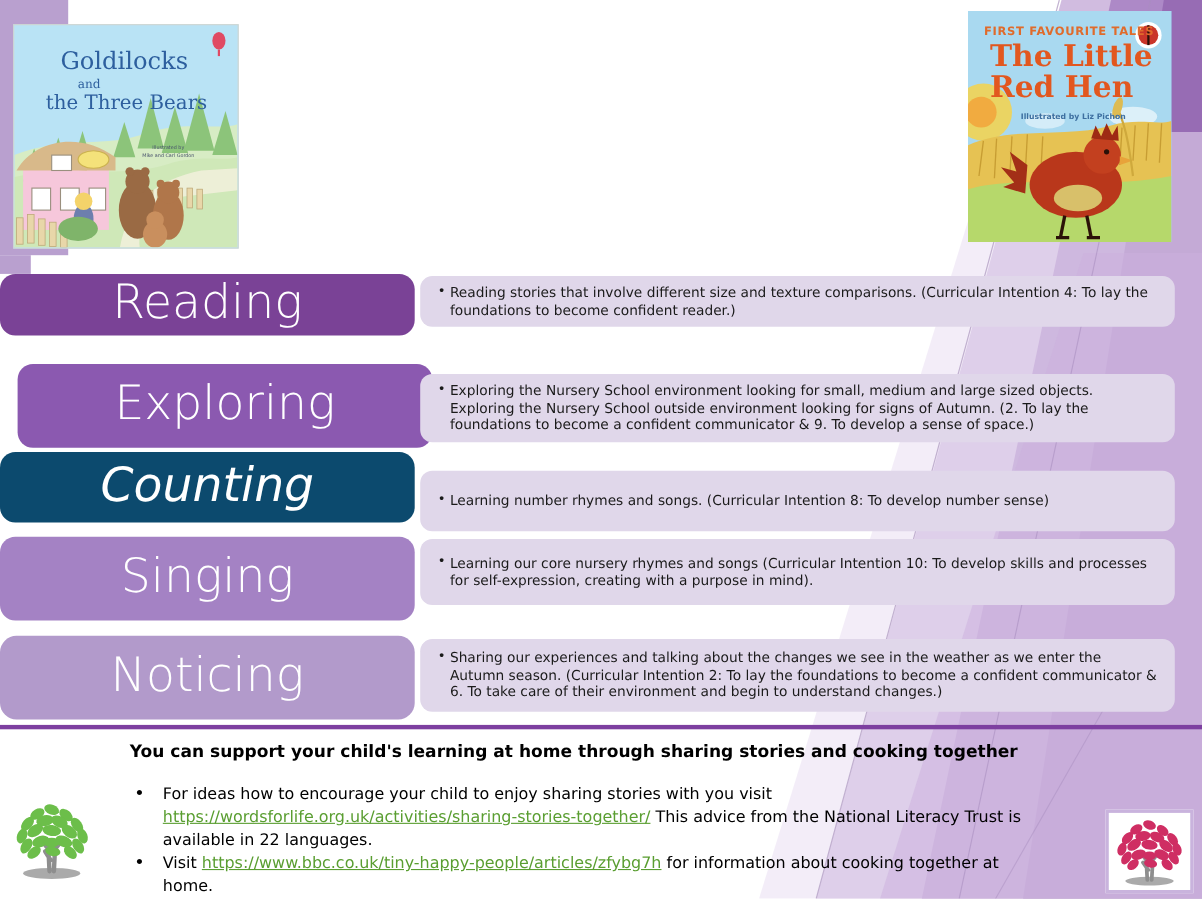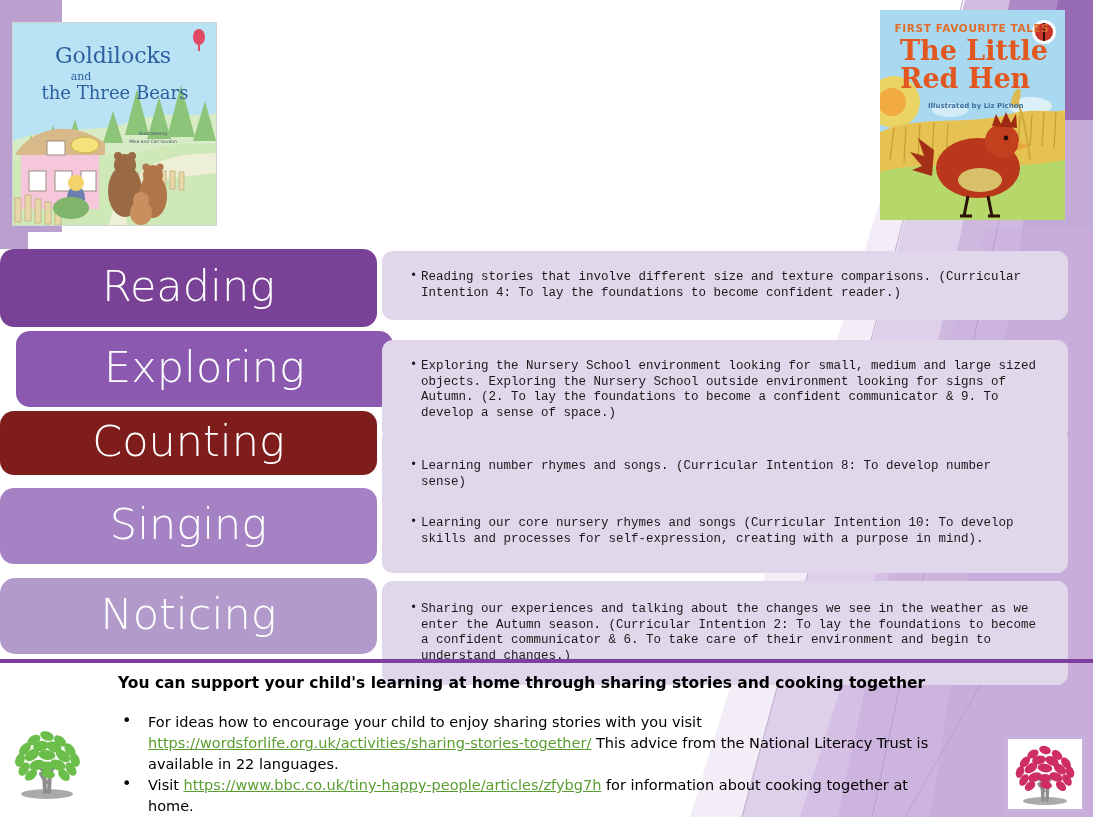--- a/index.html
+++ b/index.html
@@ -74,21 +74,21 @@
     width: 686px;
     background: #e0d7ea;
     border-radius: 11px;
     box-sizing: border-box;
     padding: 7px 14px 7px 8px;
     font-family: "DejaVu Sans", sans-serif;
     font-size: 12.5px;
     line-height: 15.5px;
     color: #1a1a1a;
   }
-  .row-text ul { margin: 12px; padding: 0 0 0 12px; list-style: none; font-family: Liberation Mono, monospace; }
+  .row-text ul { margin: 0; padding: 0 0 0 12px; list-style: none; }
   .row-text li { position: relative; padding-left: 7px; margin: 0 0 1px 0; }
   .row-text li:before {
     content: "•";
     position: absolute;
     left: -4px; top: -1px;
     font-size: 12px;
   }
 
   
   .divider {
@@ -289,39 +289,39 @@
 
       <text x="92" y="22" text-anchor="middle" font-family="DejaVu Sans, sans-serif" font-weight="bold" font-size="10.5" fill="#e06b2b" letter-spacing="0.6">FIRST FAVOURITE TALES</text>
       <text x="20" y="50" font-family="DejaVu Serif, serif" font-weight="bold" font-size="27" fill="#e2571f">The Little</text>
       <text x="20" y="78" font-family="DejaVu Serif, serif" font-weight="bold" font-size="27" fill="#e2571f">Red Hen</text>
       <text x="48" y="98" font-family="DejaVu Sans, sans-serif" font-weight="bold" font-size="7" fill="#3d6fa0">Illustrated by Liz Pichon</text>
     </svg>
   </div>
 
   <div>
 
-    <div class="row-label" style="top:249px; height:78px; background:#7a4296;">
+    <div class="row-label" style="top:249px; height:56px; background:#7a4296;">
       <span>Reading</span>
     </div>
     <div class="row-text" style="top:251px;">
       <ul>
         <li>Reading stories that involve different size and texture comparisons.  (Curricular Intention 4: To lay the foundations to become confident reader.)</li>
       </ul>
     </div>
 
     <div class="row-label" style="top:331px; height:76px; background:#8b59b0;margin-left:16px;">
       <span>Exploring</span>
     </div>
     <div class="row-text" style="top:340px;">
       <ul>
         <li>Exploring the Nursery School environment looking for small, medium and large sized objects. Exploring the Nursery School outside environment looking for signs of Autumn. (2. To lay the foundations to become a confident communicator &amp; 9. To develop a sense of space.)</li>
       </ul>
     </div>
 
-    <div class="row-label" style="top:411px; height:64px; background:#7f1d1d;">
+    <div class="row-label" style="top:411px; height:64px; background:#0c4a6e;font-style:italic;">
       <span>Counting</span>
     </div>
     <div class="row-text" style="top:428px; padding-top:19px; padding-bottom:19px;">
       <ul>
         <li>Learning number rhymes and songs.  (Curricular Intention 8: To develop number sense)</li>
       </ul>
     </div>
 
     <div class="row-label" style="top:488px; height:76px; background:#a482c4;">
       <span>Singing</span>

